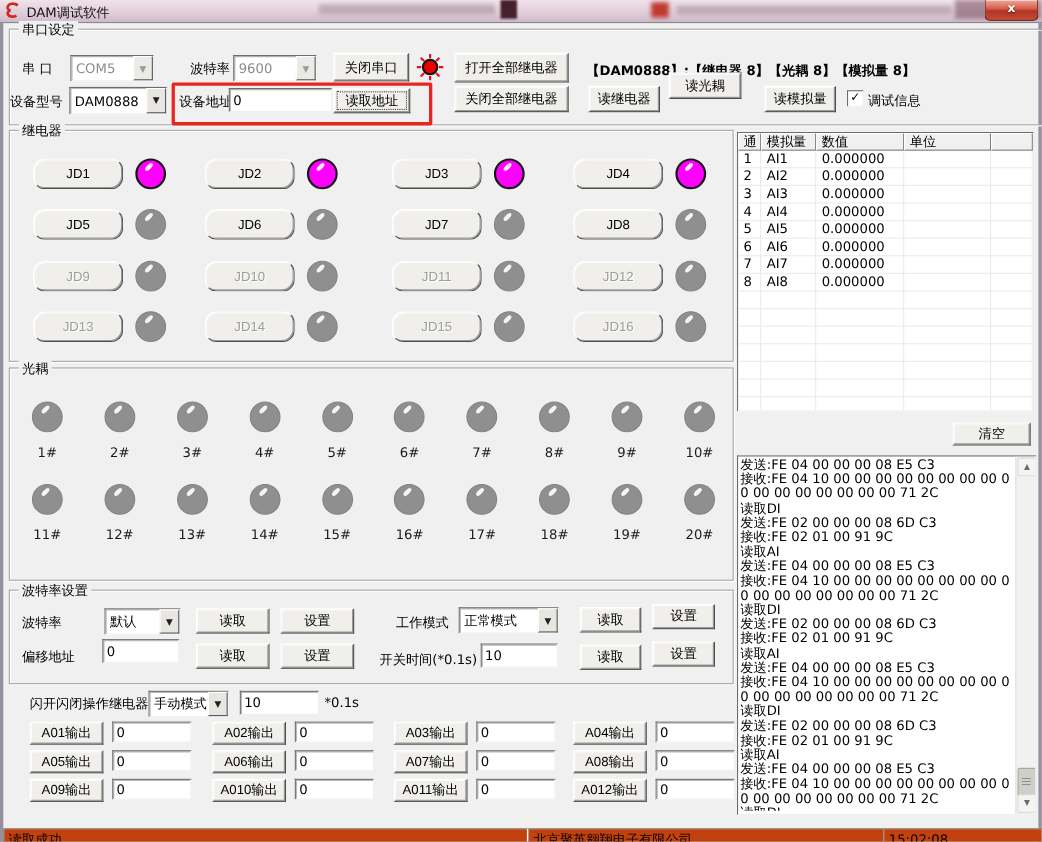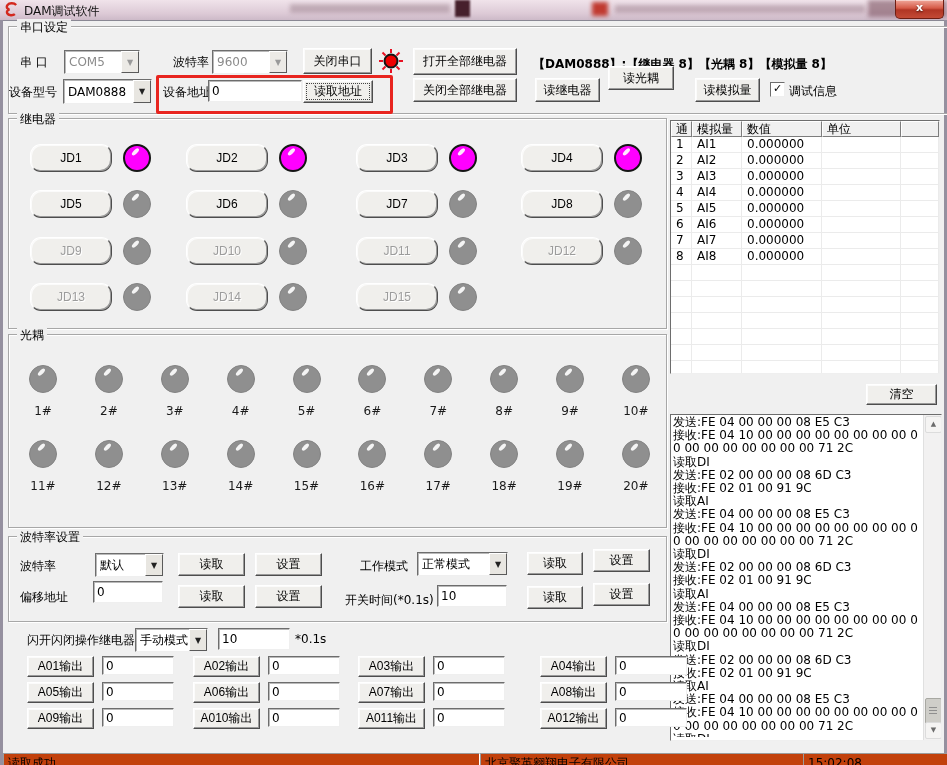--- a/index.html
+++ b/index.html
@@ -88,21 +88,21 @@
   .sarrow{position:absolute;left:1px;width:15px;height:15px;background:#f5f4f3;border:1px solid #dcdcdc;
     border-radius:2px;color:#6b6b6b;font-size:7px;text-align:center;line-height:14px;}
   .sarrow.up{top:1px;}
   .sarrow.down{bottom:1px;}
   .sthumb{position:absolute;left:1px;top:283px;width:15px;height:24px;background:#cfcec9;
     border:1px solid #a8a8a2;border-radius:2px;}
   .sthumb::after{content:"";position:absolute;left:3px;top:8px;width:8px;height:7px;
     background:repeating-linear-gradient(to bottom,#8f8f8f 0 1px,transparent 1px 3px);}
   
   .out-cell{position:absolute;display:flex;gap:8px;}
-  .oc1{left:27px}.oc2{left:193px}.oc3{left:358px}.oc4{left:540px}
+  .oc1{left:27px}.oc2{left:193px}.oc3{left:358px}.oc4{left:521px}
   .or1{top:656px}.or2{top:682px}.or3{top:708px}
   .out-btn{position:static;width:67px;height:21px;}
   .out-inp{position:static;width:64px;height:17px;}
   
   .spanel{position:absolute;top:753px;height:19px;border:1px solid;border-color:#9b9b9b #fff #fff #9b9b9b;
     font-size:12px;line-height:18px;padding-left:4px;background:#c2410c;overflow:hidden;}
   .sp1{left:3px;width:471px;}
   .sp2{left:480px;width:318px;}
   .sp3{left:803px;width:139px;}
   .red-rect{position:absolute;left:156px;top:75px;width:231px;height:33px;
@@ -231,20 +231,24 @@
     <div class="relay-cell rc1 rr4">
         <button class="btn relay-btn disabled">JD13</button>
         <span class="led off"></span>
       </div>
     <div class="relay-cell rc2 rr4">
         <button class="btn relay-btn disabled">JD14</button>
         <span class="led off"></span>
       </div>
     <div class="relay-cell rc3 rr4">
         <button class="btn relay-btn disabled">JD15</button>
+        <span class="led off"></span>
+      </div>
+    <div class="relay-cell rc4 rr4">
+        <button class="btn relay-btn disabled">JD16</button>
         <span class="led off"></span>
       </div>
   </div>
 
   <div class="atable">
     <div class="thead">
       <div class="th">通</div>
       <div class="th">模拟量</div>
       <div class="th">数值</div>
       <div class="th">单位</div>

